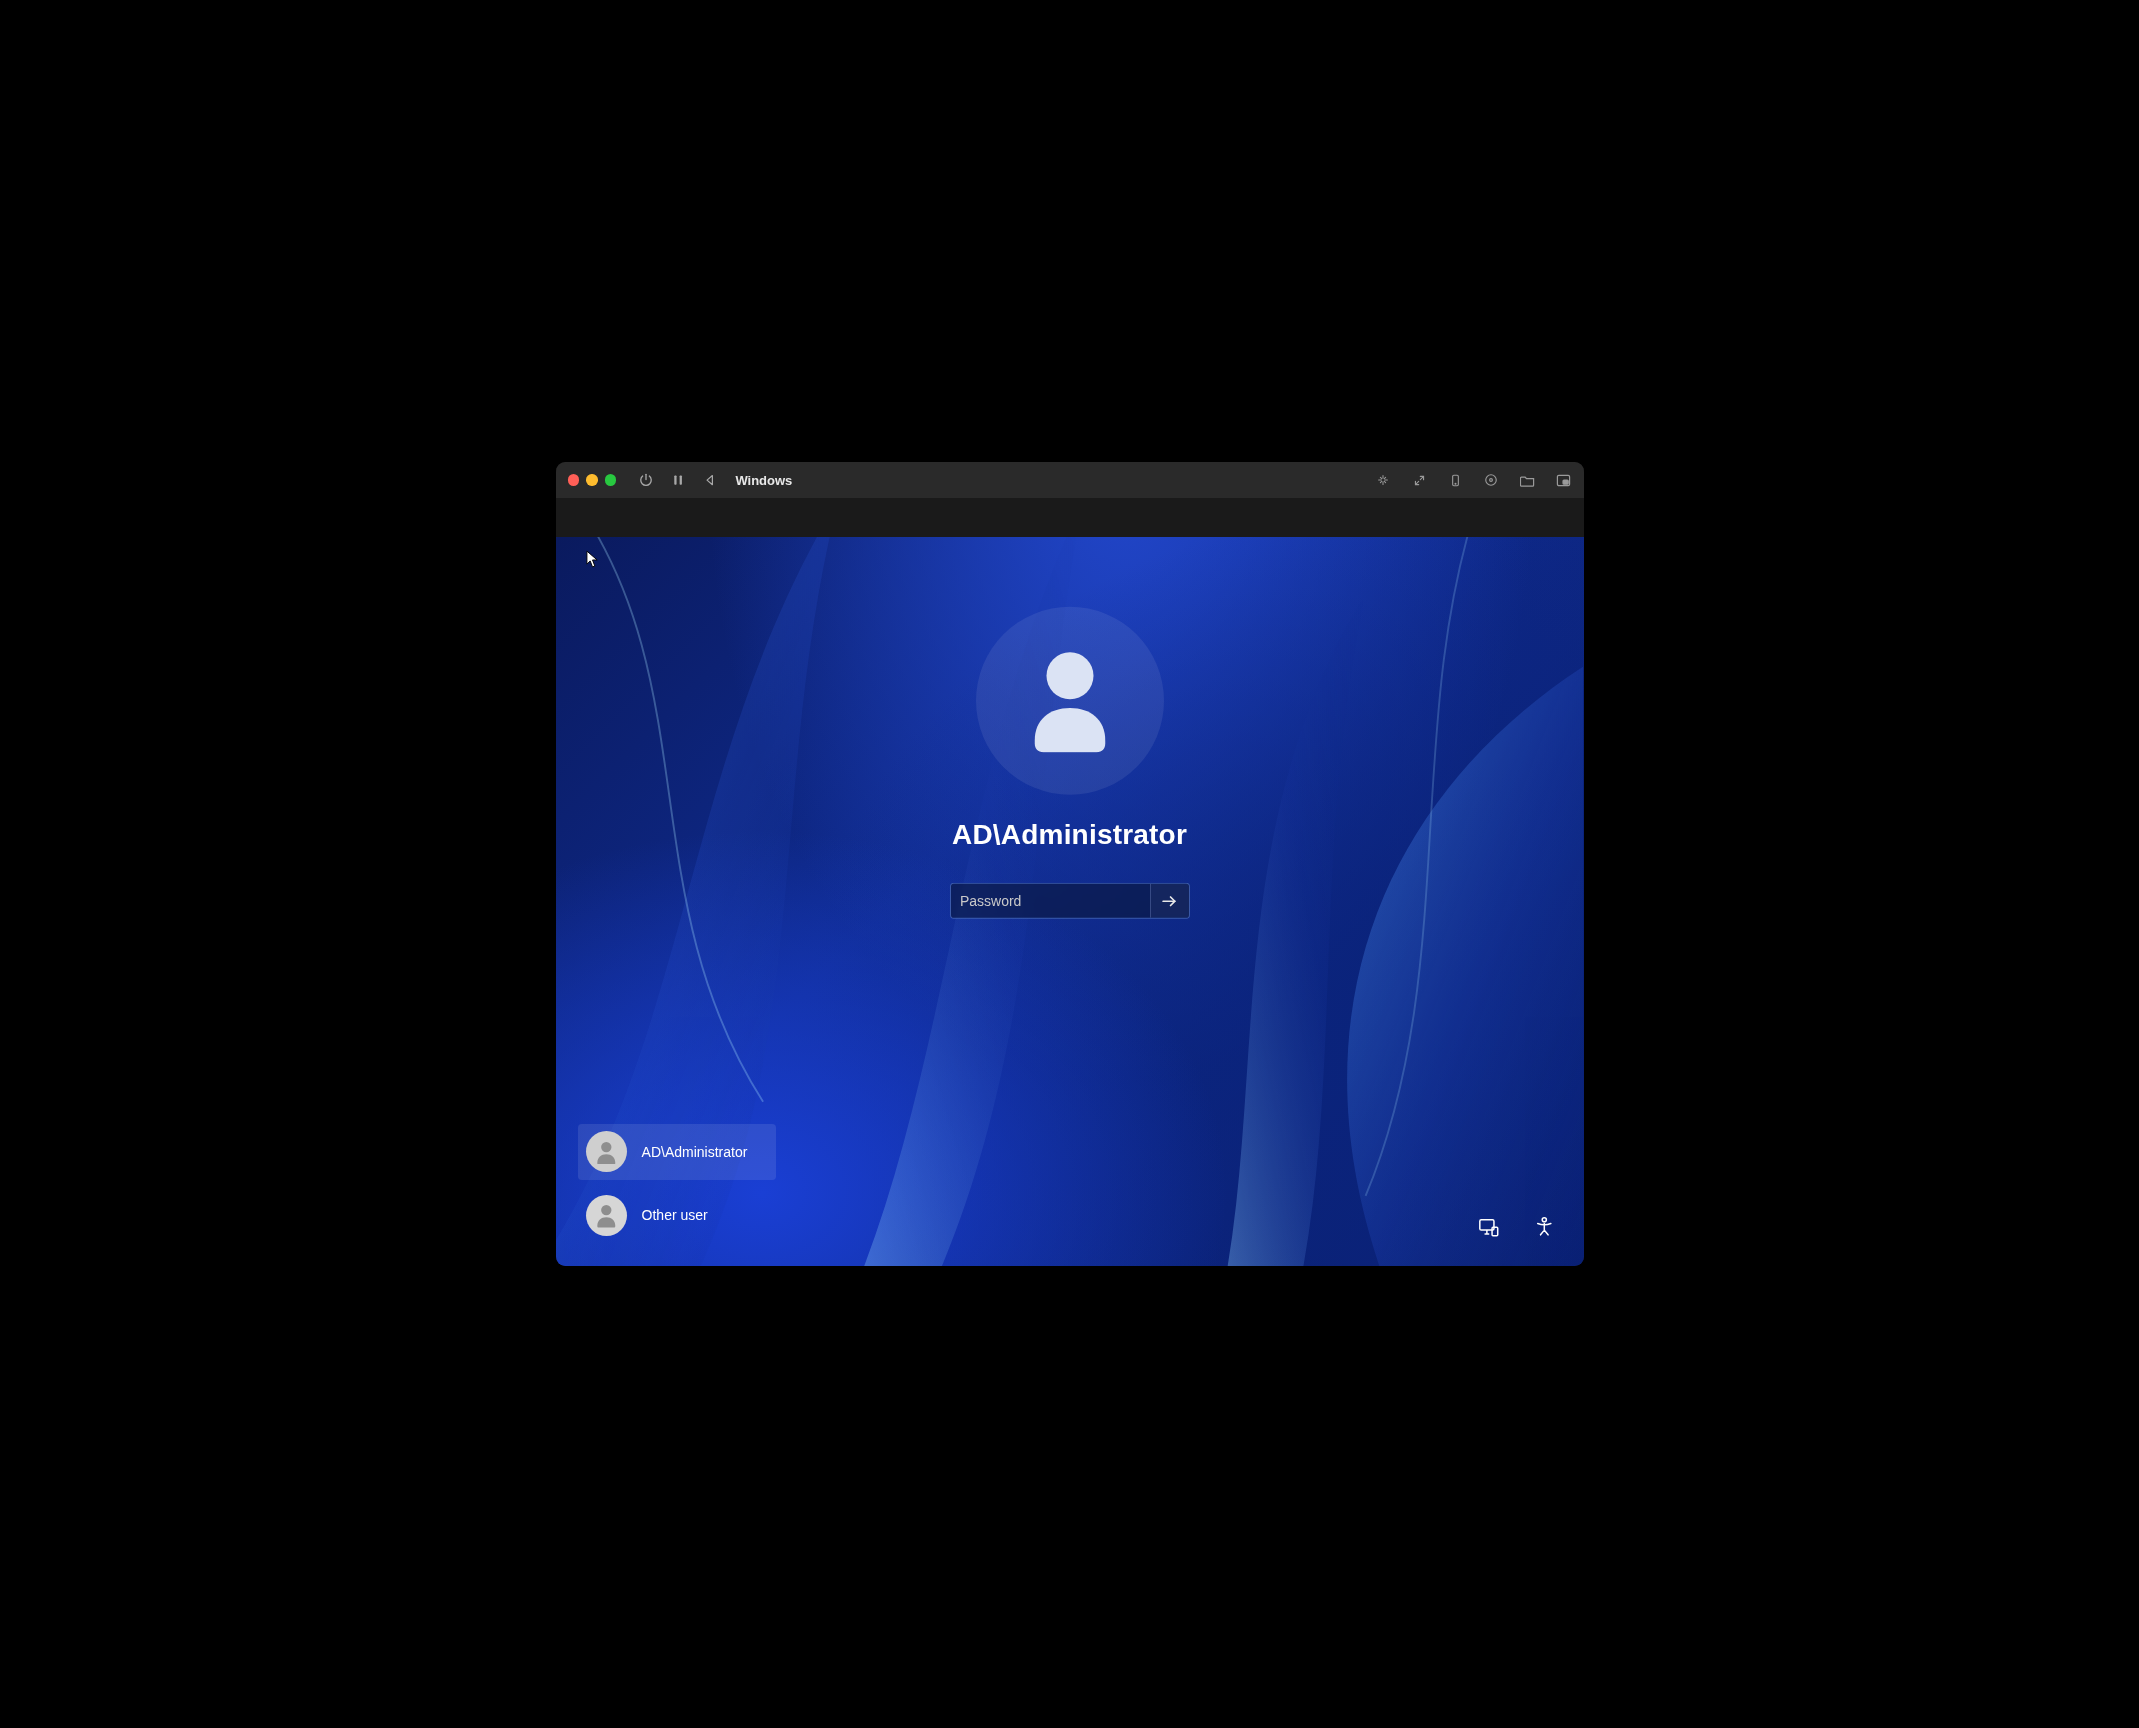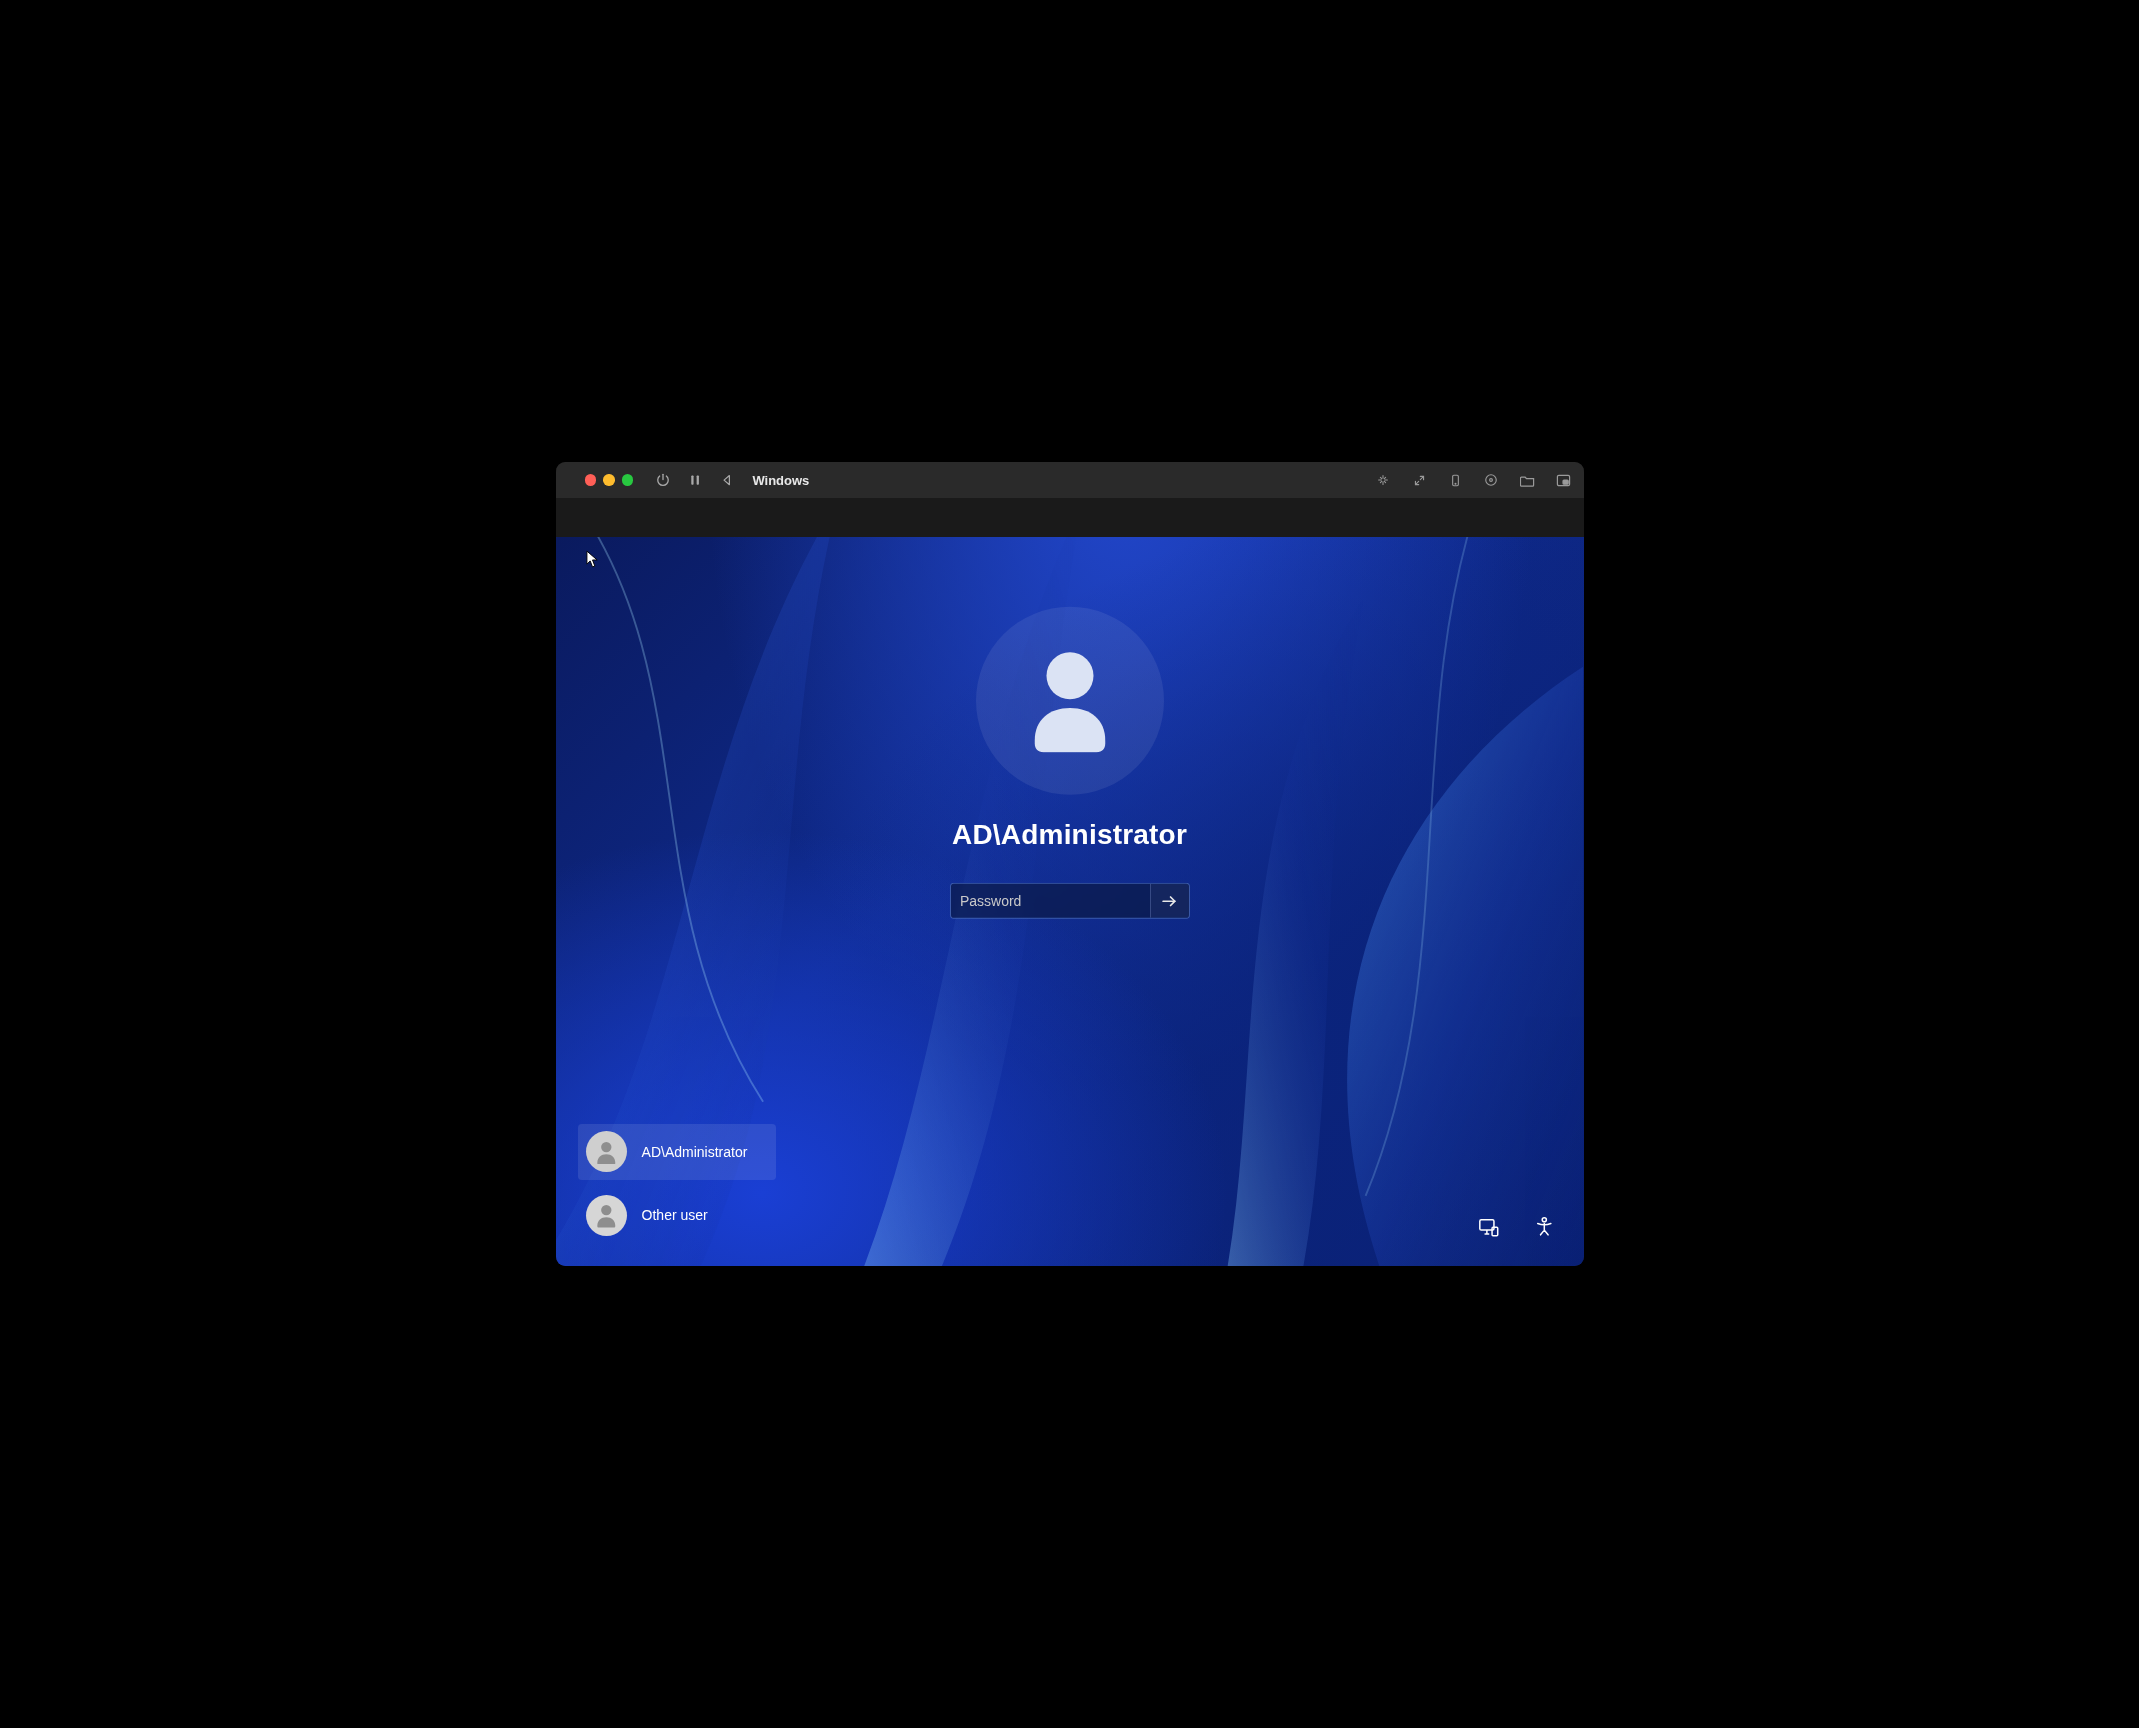--- a/index.html
+++ b/index.html
@@ -20,21 +20,21 @@
     overflow: hidden;
     position: relative;
     box-shadow: 0 9.4px 38px rgba(0,0,0,0.6);
   }
   
   .titlebar {
     height: 36px;
     background: #2a2a2a;
     display: flex;
     align-items: center;
-    padding: 0 29px;
+    padding: 0 12px;
     gap: 5px;
     position: relative;
   }
   .traffic-lights { display: flex; gap: 7.5px; }
   .traffic-light {
     width: 11.3px; height: 11.3px; border-radius: 50%;
   }
   .tl-close { background: #ff5f57; }
   .tl-min   { background: #febc2e; }
   .tl-max   { background: #28c840; }

